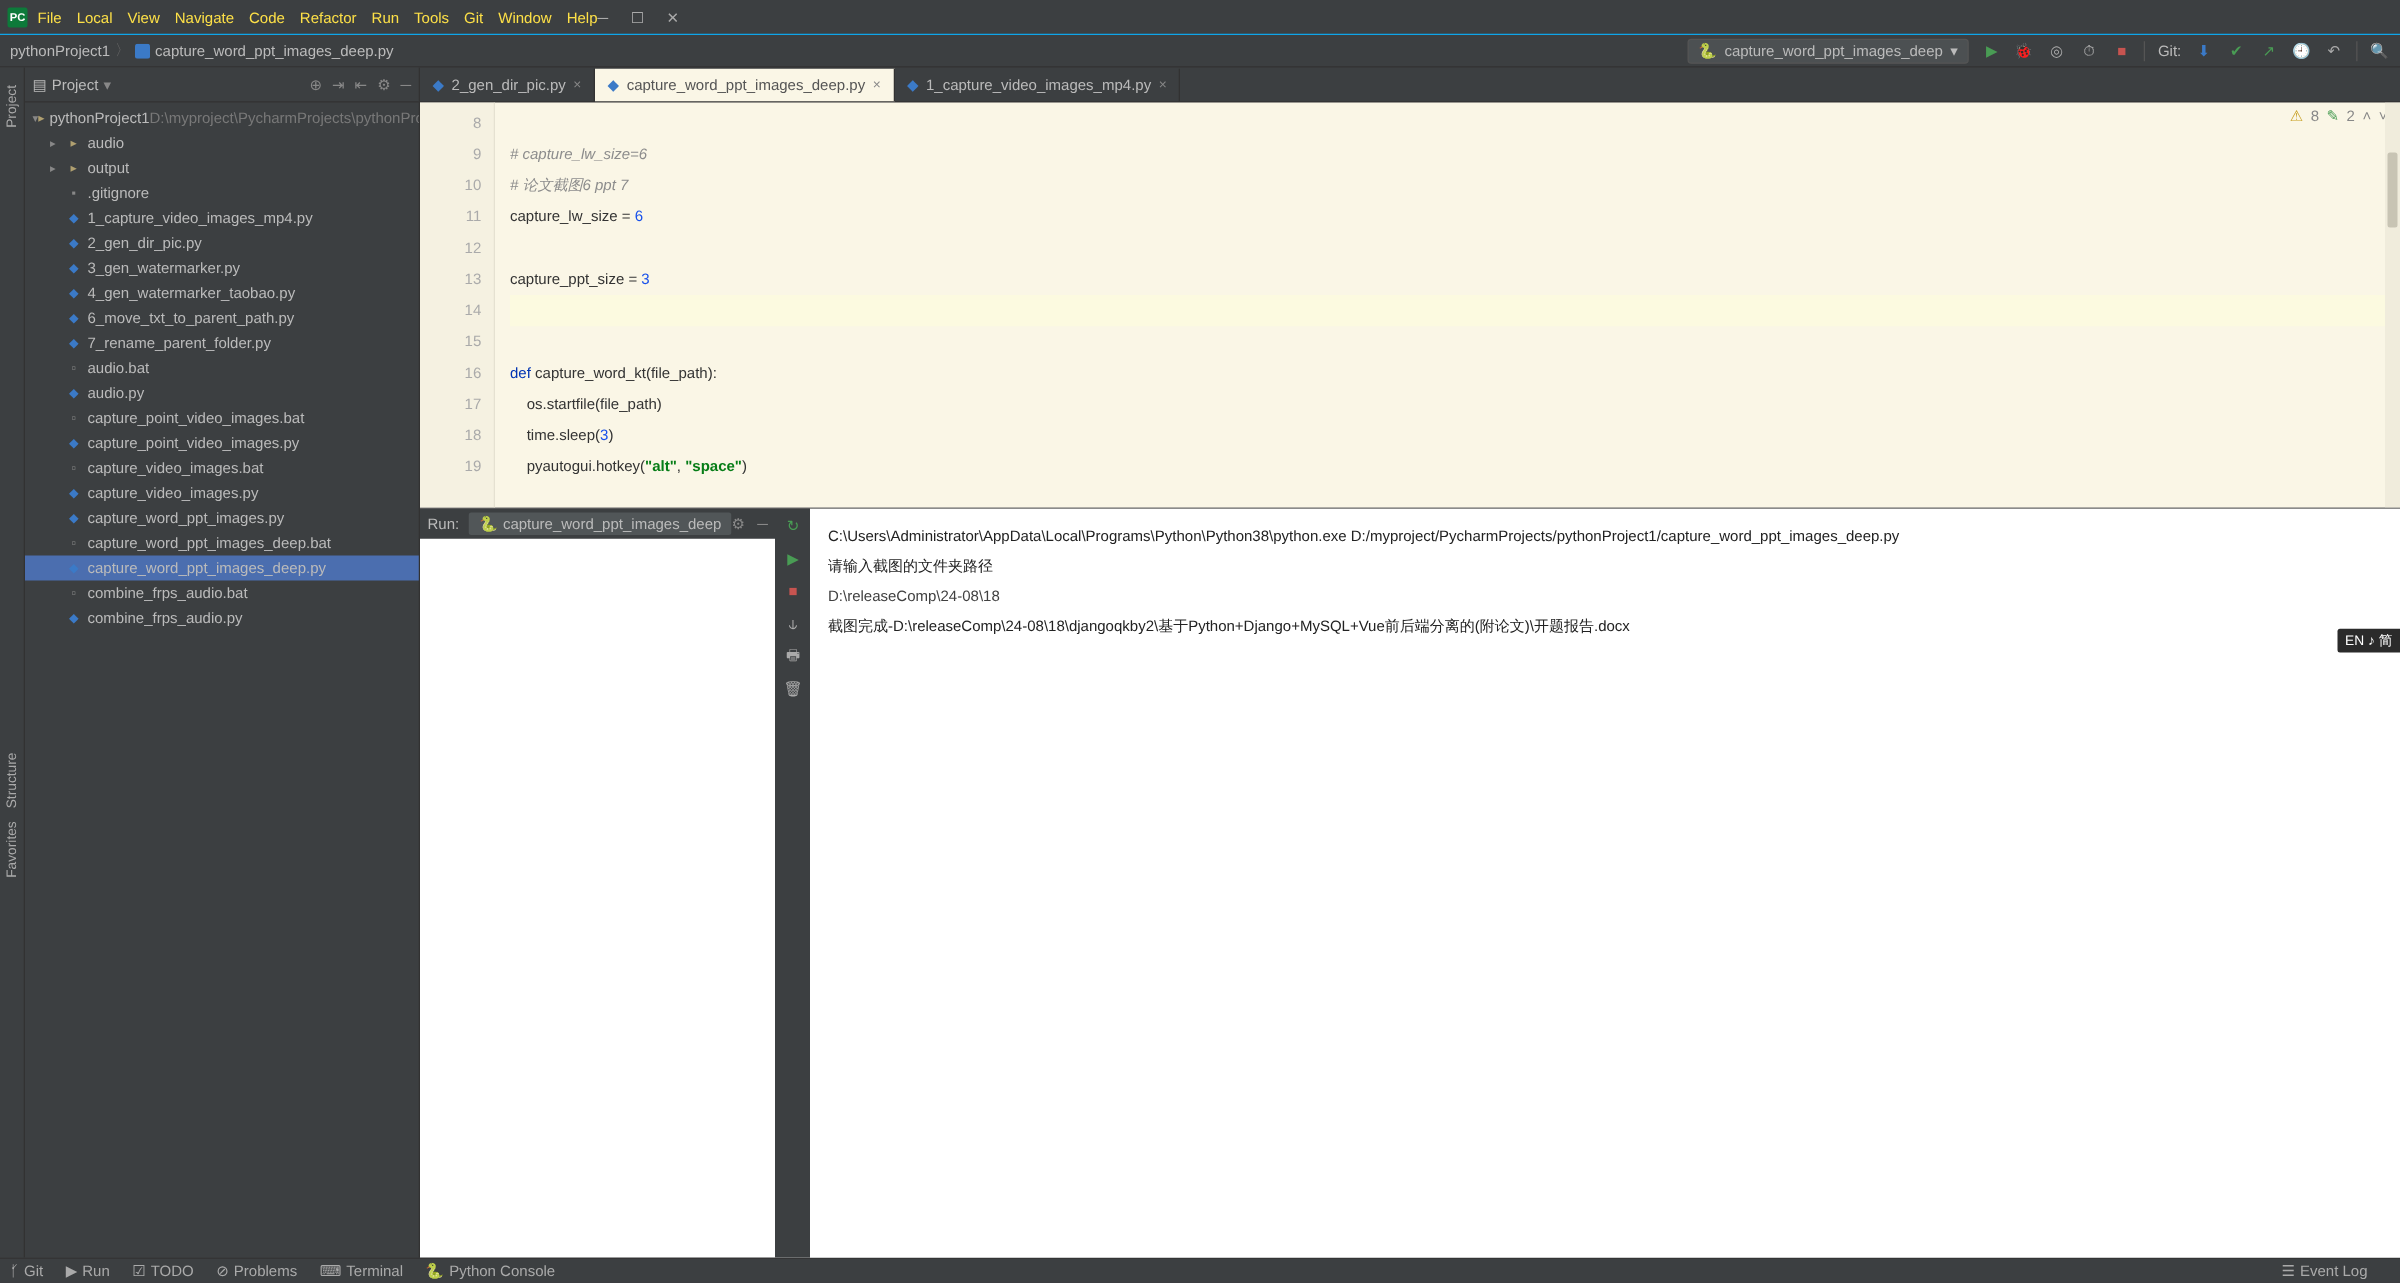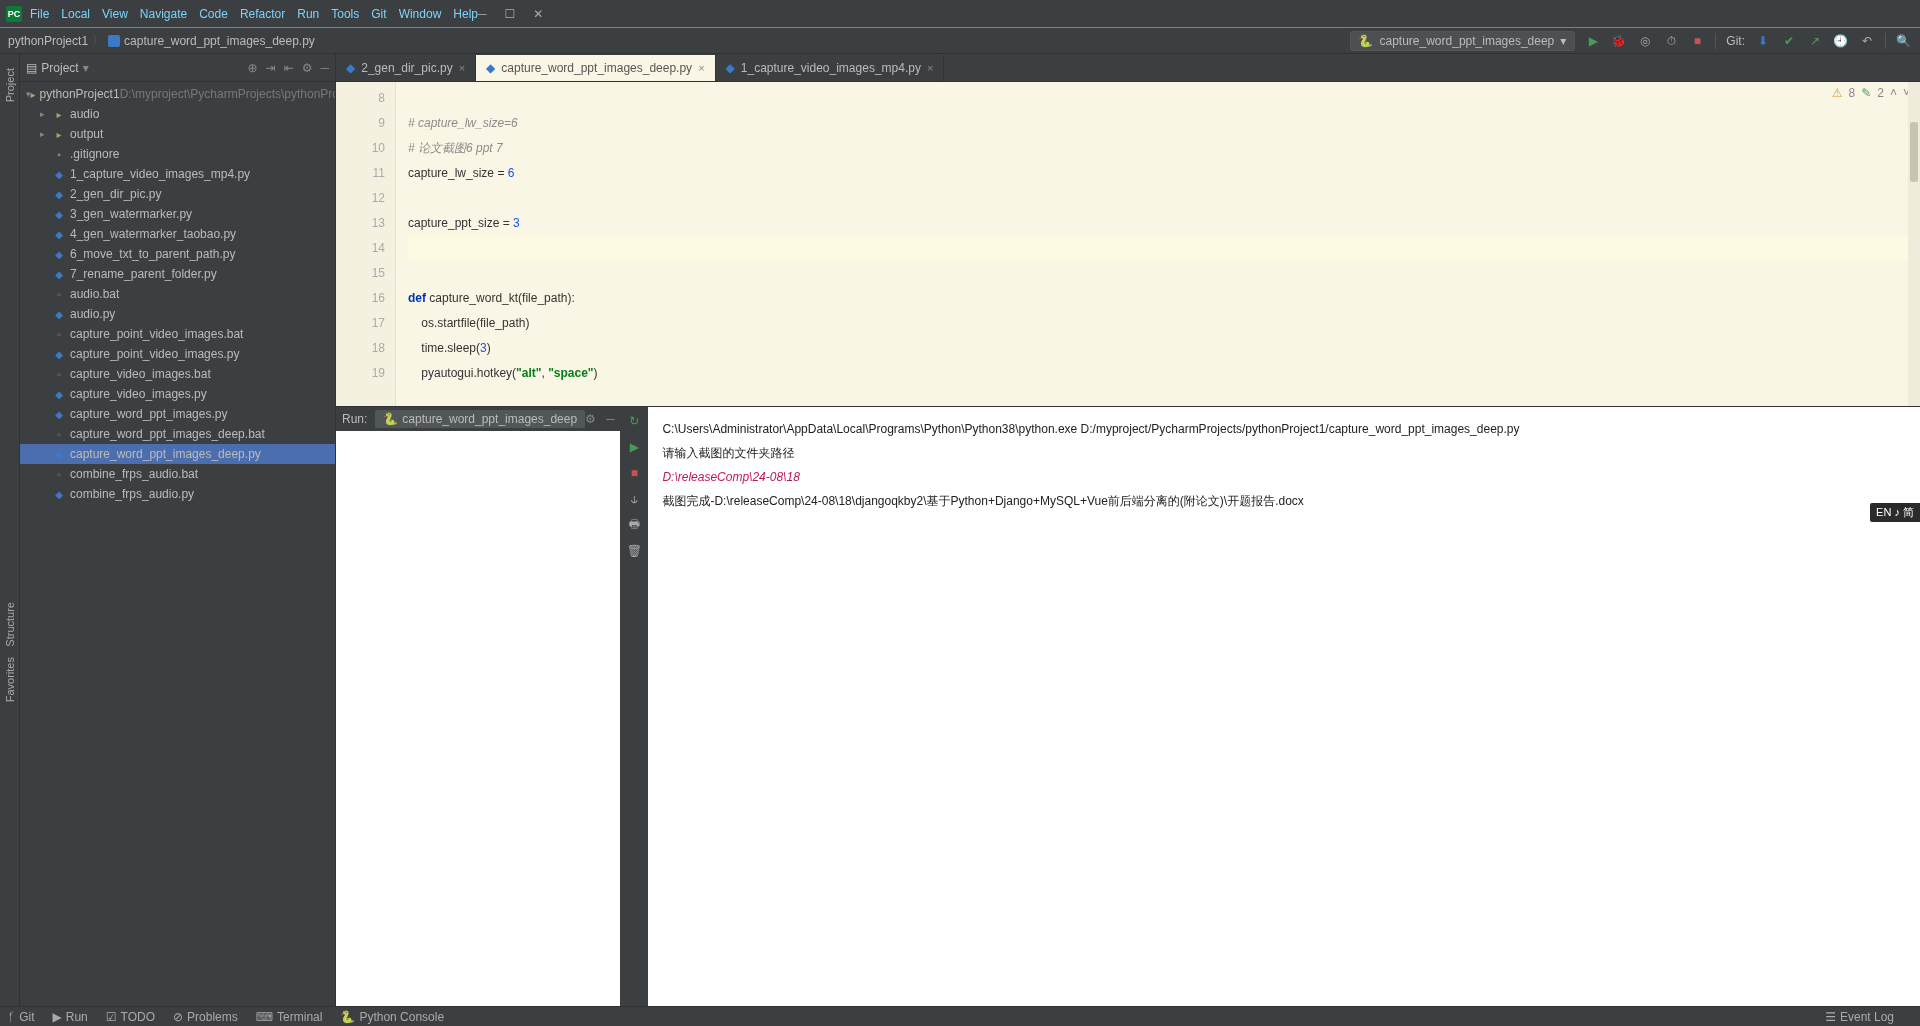--- a/index.html
+++ b/index.html
@@ -1,20 +1,20 @@
 <!DOCTYPE html>
 <html><head>
 <meta charset="utf-8">
 <style>
 *{margin:0;padding:0;box-sizing:border-box;font-family:"Segoe UI",Arial,sans-serif;font-size:12px;user-select:none}
 body{background:#3c3f41;color:#bbb;overflow:hidden;height:1026px;width:1920px}
 .titlebar{height:28px;background:#3c3f41;display:flex;align-items:center;padding:0 6px;border-bottom:1px solid #0ea5e9}
 .titlebar .logo{width:16px;height:16px;background:#0d7a3a;border-radius:2px;margin-right:8px;display:flex;align-items:center;justify-content:center;color:#fff;font-size:9px;font-weight:bold}
 .menus{display:flex;gap:12px}
-.menus span{cursor:pointer;color:#7dd3fc}
+.menus span{cursor:pointer;color:#fde047}
 .title-center{flex:1;text-align:center;color:#888}
 .win-ctrl{display:flex;gap:18px;color:#aaa}
 .win-ctrl span{cursor:pointer}
 .breadcrumb-row{height:26px;background:#3c3f41;display:flex;align-items:center;padding:0 8px;border-bottom:1px solid #323232}
 .breadcrumb{display:flex;align-items:center;gap:4px;color:#bbb}
 .breadcrumb .crumb{cursor:pointer}
 .breadcrumb .sep{color:#666}
 .breadcrumb .pyicon{width:12px;height:12px;display:inline-block}
 .right-tools{margin-left:auto;display:flex;align-items:center;gap:10px}
 .run-config{background:#4c5052;border:1px solid #555;border-radius:3px;padding:2px 8px;display:flex;align-items:center;gap:6px;cursor:pointer}
@@ -44,39 +44,39 @@
 .tab.active{background:#faf6e6;color:#555}
 .tab .close{color:#888;font-size:11px}
 .editor-split{flex:1;display:flex;flex-direction:column;min-height:0}
 .code-wrap{flex:0 0 324px;display:flex;background:#faf6e6;color:#333;font-family:Consolas,monospace;font-size:15px;position:relative;overflow:hidden}
 .gutter{width:60px;background:#f5f1e1;text-align:right;padding:4px 10px 0 0;color:#aaa;line-height:25px;border-right:1px solid #e5e1d1}
 .gutter div{height:25px}
 .code{flex:1;padding:4px 12px 0 12px;line-height:25px}
 .code .line{height:25px;white-space:pre}
 .code .hl{background:#fcfae0}
 .c-cm{color:#8c8c8c;font-style:italic}
-.c-kw{color:#0033b3;font-weight:bold}
+.c-kw{color:#0033b3;font-weight:normal}
 .c-fn{color:#333}
 .c-num{color:#1750eb}
 .c-str{color:#067d17;font-weight:bold}
 .c-op{color:#333}
 .insp{position:absolute;top:4px;right:10px;display:flex;gap:6px;align-items:center;font-size:11px;color:#888}
 .insp .warn{color:#c9a227}
 .insp .err{color:#499c54}
 .vscroll{position:absolute;right:0;top:0;bottom:0;width:12px;background:#f0ecdc}
 .vscroll .thumb{position:absolute;left:2px;right:2px;top:40px;height:60px;background:#c8c4b4;border-radius:2px}
 .run-panel{flex:1;background:#fff;display:flex;flex-direction:row;min-height:0;border-top:1px solid #323232}
 .run-hdr{height:24px;background:#3c3f41;display:flex;align-items:center;padding:0 6px;color:#bbb}
 .run-hdr .label{margin-right:8px}
 .run-hdr .rtab{background:#515658;padding:2px 8px;border-radius:2px;display:flex;align-items:center;gap:4px}
 .run-hdr .rtools{margin-left:auto;display:flex;gap:10px;color:#888}
 .run-body{flex:1;display:flex;min-height:0;position:relative}
 .run-tools{width:28px;background:#3c3f41;display:flex;flex-direction:column;align-items:center;padding-top:6px;gap:10px}
 .console{flex:1;background:#fff;color:#222;padding:10px 14px;font-family:Consolas,monospace;font-size:15px;line-height:24px;overflow:auto;position:relative}
-.console .inp{color:#be185d;font-style:italic}
+.console .inp{color:#404040;}
 .watermark{position:absolute;left:50%;top:-10px;transform:translateX(-50%);color:#d84848;font-size:28px;font-weight:bold;opacity:0.9;pointer-events:none;white-space:nowrap}
 .lang-ind{position:absolute;right:0;top:96px;background:#2b2b2b;color:#fff;padding:2px 6px;font-size:11px;border-radius:2px 0 0 2px}
 .statusbar{height:20px;background:#3c3f41;border-top:1px solid #323232;display:flex;align-items:center;padding:0 8px;color:#aaa;font-size:11px}
 .statusbar .sb-item{display:flex;align-items:center;gap:4px;margin-right:18px;cursor:pointer}
 .statusbar .right{margin-left:auto}
 svg{display:block}
 </style>
 </head>
 <body>
 

